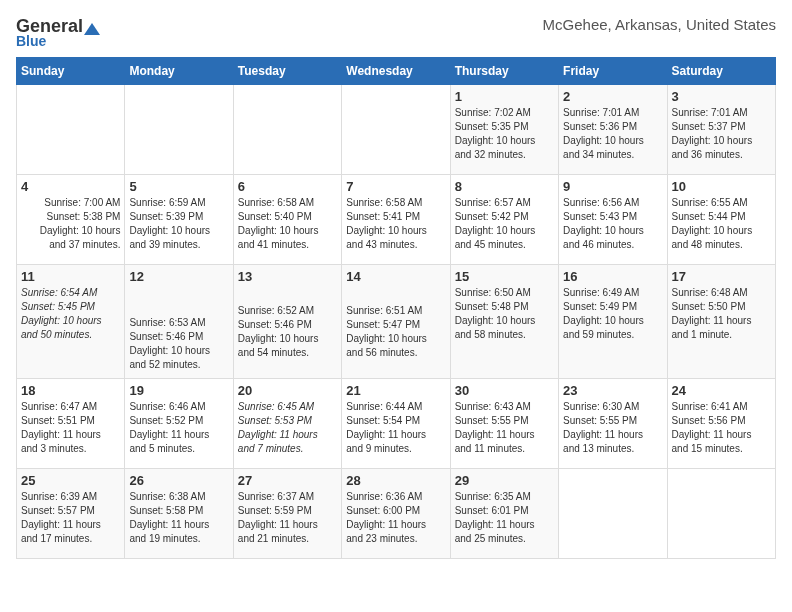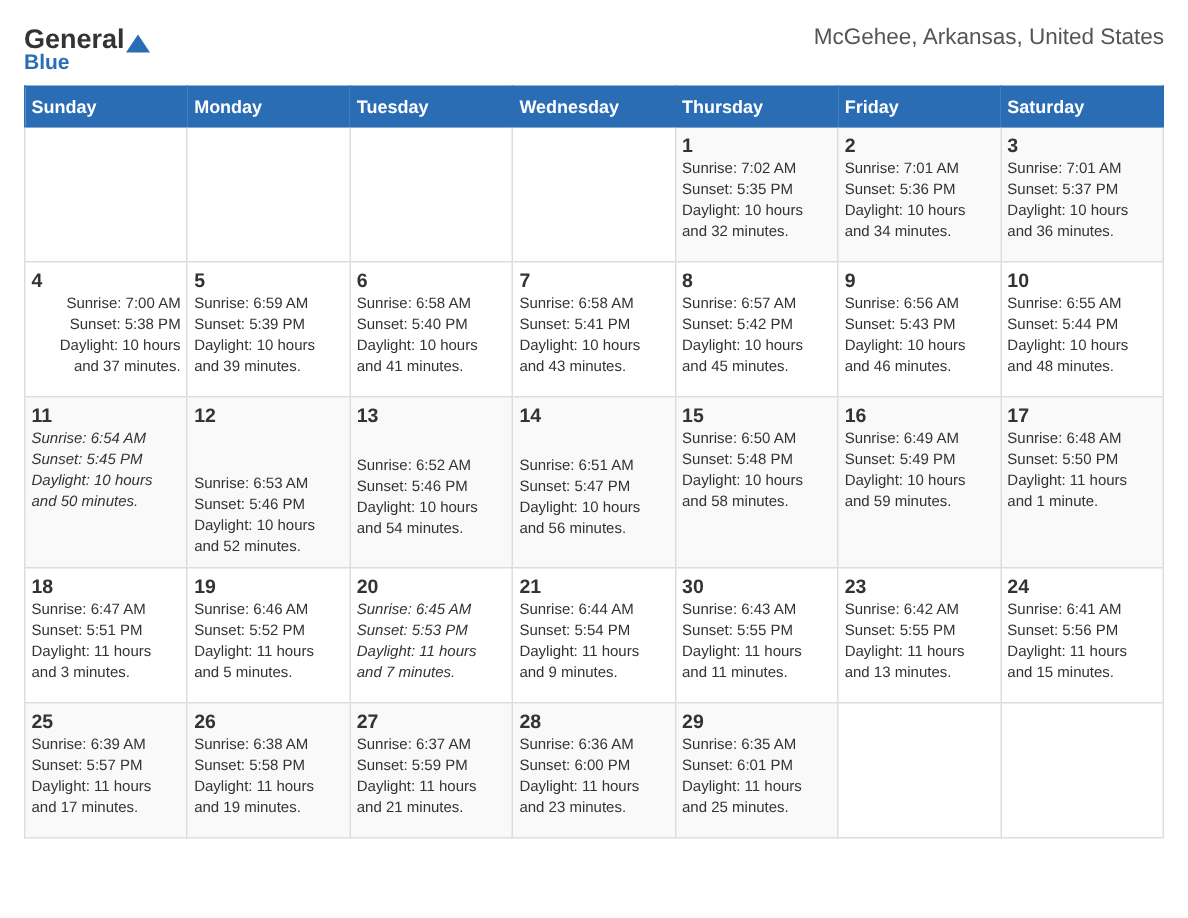--- a/index.html
+++ b/index.html
@@ -274,21 +274,21 @@
         </td>
         <td>
           <span class="day-num">30</span>
           <div class="day-info" style="white-space: pre-line;">Sunrise: 6:43 AM
 Sunset: 5:55 PM
 Daylight: 11 hours
 and 11 minutes.</div>
         </td>
         <td>
           <span class="day-num">23</span>
-          <div class="day-info" style="white-space: pre-line;">Sunrise: 6:42 AM
+          <div class="day-info" style="white-space: pre-line;">Sunrise: 6:30 AM
 Sunset: 5:55 PM
 Daylight: 11 hours
 and 13 minutes.</div>
         </td>
         <td>
           <span class="day-num">24</span>
           <div class="day-info" style="white-space: pre-line;">Sunrise: 6:41 AM
 Sunset: 5:56 PM
 Daylight: 11 hours
 and 15 minutes.</div>

